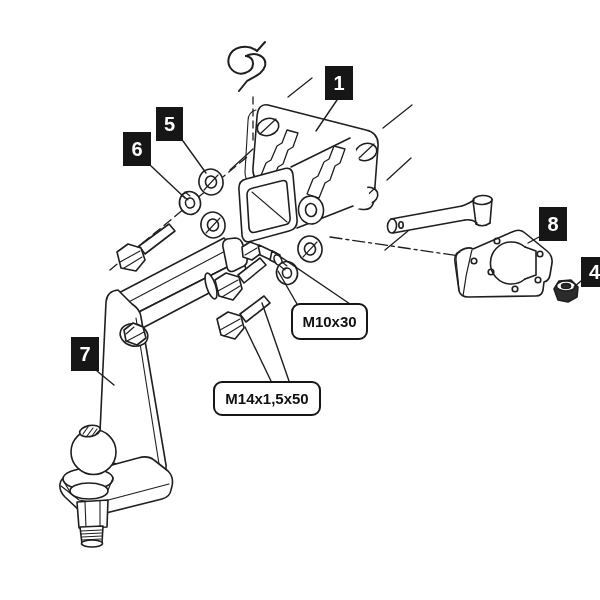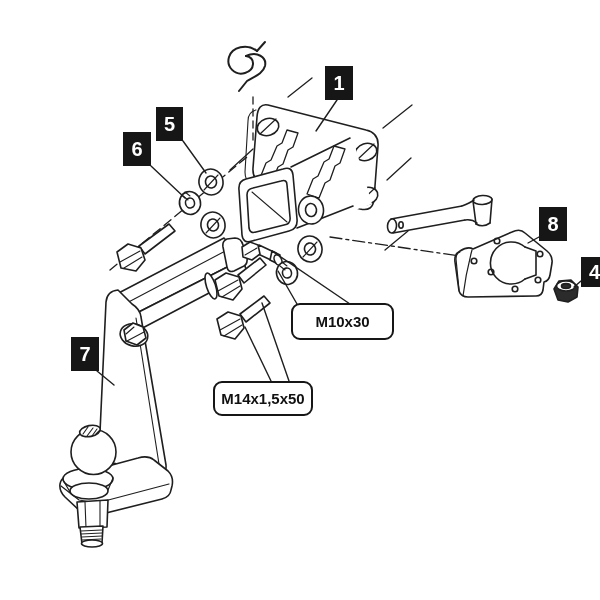--- a/index.html
+++ b/index.html
@@ -192,16 +192,16 @@
   </g>
 </svg>
 
   <div class="num-label" style="left:325px;top:66px;width:28px;height:34px;">1</div>
   <div class="num-label" style="left:581px;top:257px;width:27px;height:30px;">4</div>
   <div class="num-label" style="left:156px;top:107px;width:27px;height:34px;">5</div>
   <div class="num-label" style="left:123px;top:132px;width:28px;height:34px;">6</div>
   <div class="num-label" style="left:71px;top:337px;width:28px;height:34px;">7</div>
   <div class="num-label" style="left:539px;top:207px;width:28px;height:34px;">8</div>
 
-  <div class="callout" style="left:291px;top:303px;width:103px;height:37px;">M10x30</div>
-  <div class="callout" style="left:213px;top:381px;width:100px;height:35px;">M14x1,5x50</div>
+  <div class="callout" style="left:291px;top:303px;width:77px;height:37px;">M10x30</div>
+  <div class="callout" style="left:213px;top:381px;width:108px;height:35px;">M14x1,5x50</div>
 
 </div>
 
 </body></html>

